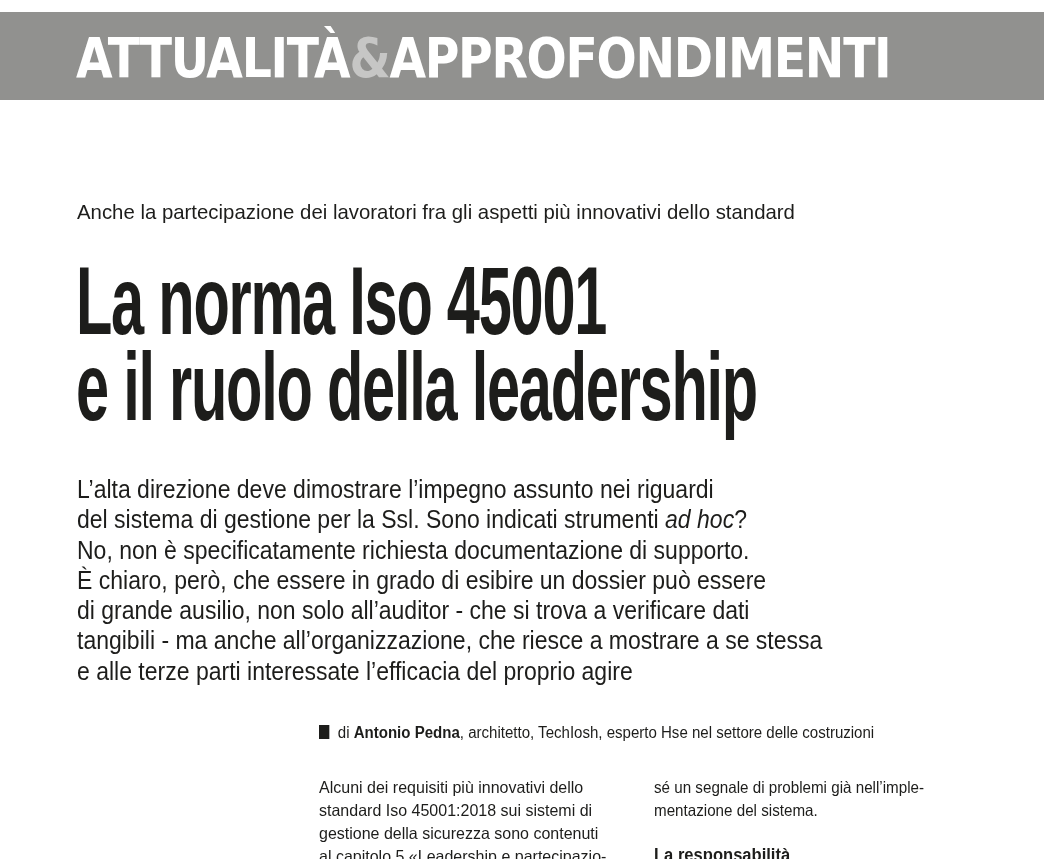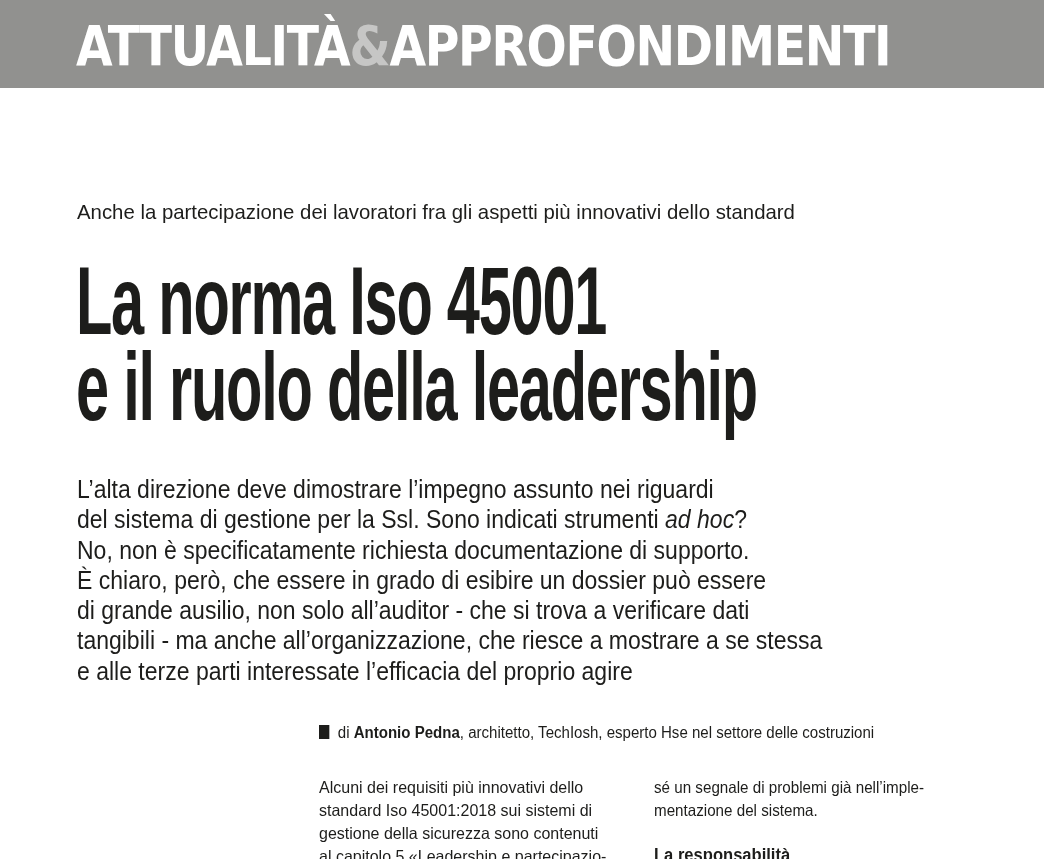--- a/index.html
+++ b/index.html
@@ -10,21 +10,21 @@
     body {
       width: 1044px;
       height: 859px;
       overflow: hidden;
       position: relative;
       font-family: "Liberation Sans", "DejaVu Sans", sans-serif;
       color: #1d1d1b;
     }
     .header-band {
       position: absolute;
-      left: 0; top: 0;
+      left: 0; top: 12px;
       width: 1044px;
       height: 88px;
       background: #91918f;
     }
     .section-title {
       position: absolute;
       left: 76px;
       top: 16px;
       font-family: "DejaVu Sans", sans-serif;
       font-weight: bold;

